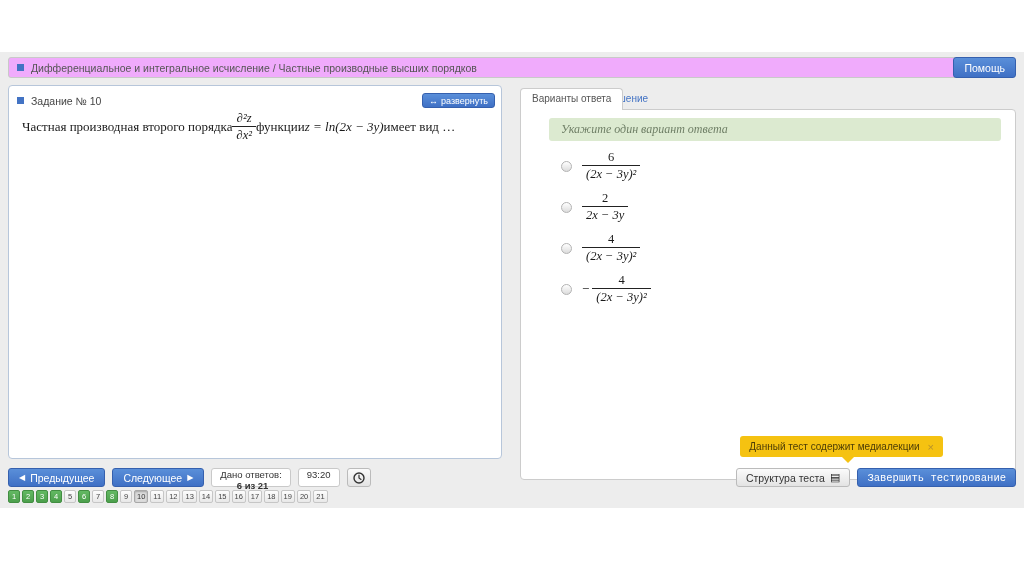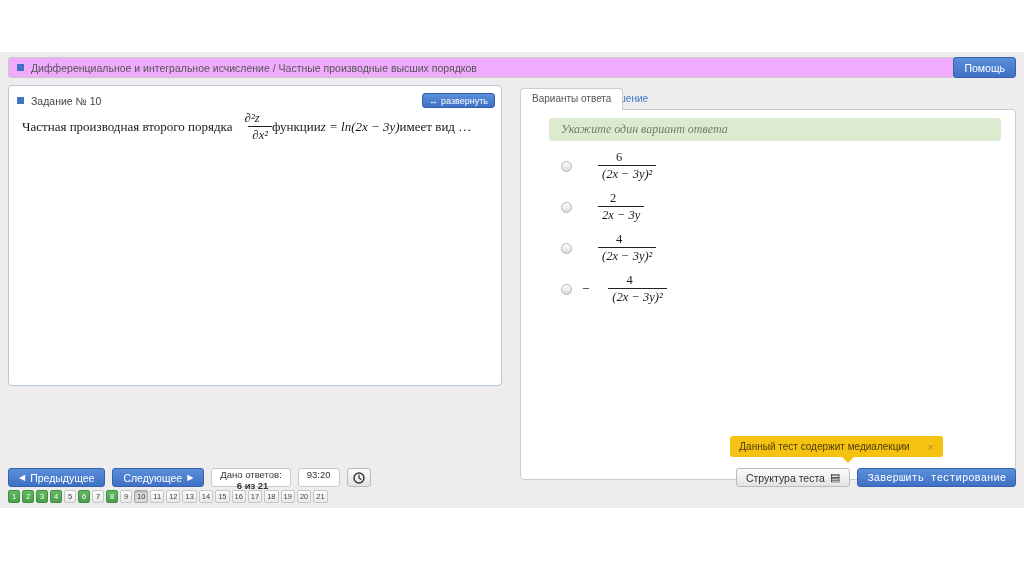--- a/index.html
+++ b/index.html
@@ -19,36 +19,36 @@
   .sq { display: inline-block; width: 7px; height: 7px; background: #4373c4; margin-right: 7px; flex: none; }
 
   .btn { display: inline-flex; align-items: center; justify-content: center;
          border-radius: 3px; cursor: pointer; font-family: inherit; white-space: nowrap; }
   .btn-blue { background: linear-gradient(#5a8fd9, #3f70c5); border: 1px solid #3560ae; color: #fff; }
   .btn-gray { background: linear-gradient(#fbfbfb, #e3e3e3); border: 1px solid #bbb; color: #333; }
 
   .help-btn { position: absolute; right: 8px; top: 5px; height: 21px; padding: 0 10px; font-size: 10.5px; }
 
   
-  .panel-left { position: absolute; left: 8px; top: 33px; width: 494px; height: 301px;
+  .panel-left { position: absolute; left: 8px; top: 33px; width: 494px; height: 374px;
                 background: #fff; border: 1px solid #b7c6da; border-radius: 4px; }
   .panel-head { display: flex; align-items: center; padding: 7px 6px 0 8px; font-size: 10.5px; color: #444; }
   .panel-title { flex: 1; }
   .expand-btn { height: 15px; padding: 0 6px; font-size: 9px; gap: 3px; }
 
   .serif { font-family: "Liberation Serif", "DejaVu Serif", serif; }
   .math { font-family: "Liberation Serif", "DejaVu Serif", serif; font-style: italic; }
 
   .question { position: absolute; left: 13px; top: 25px; display: flex; align-items: center;
               font-size: 13px; color: #1a1a1a; }
 
   .frac { display: inline-flex; flex-direction: column; align-items: center;
           font-family: "Liberation Serif", "DejaVu Serif", serif; font-size: 12.5px; color: #1a1a1a; }
   .frac .num { padding: 0 4px; line-height: 15px; font-style: normal; }
-  .frac .den { border-top: 1px solid #222; padding: 0 4px; line-height: 16px; font-style: italic; margin-left: 16px; }
+  .frac .den { border-top: 1px solid #222; padding: 0 4px; line-height: 16px; font-style: italic; }
   .q-frac .num, .q-frac .den { font-style: italic; }
 
   
   .tab-active { position: absolute; left: 520px; top: 36px; height: 22px; z-index: 2;
                 background: #fff; border: 1px solid #ccc; border-bottom: none;
                 border-radius: 4px 4px 0 0; padding: 0 11px; line-height: 20px;
                 font-size: 10px; color: #555; }
   .tab-link { position: absolute; left: 606px; top: 36px; height: 21px; line-height: 21px;
               font-size: 10px; color: #4373c4; cursor: pointer; }
 
@@ -59,21 +59,21 @@
             font-style: italic; font-size: 12px; color: #6f7f66; }
 
   .option { display: flex; align-items: center; margin: 9px 0 9px 40px; }
   .radio { width: 11px; height: 11px; border-radius: 50%; border: 1px solid #b3b3b3;
            background: linear-gradient(#fff, #dcdcdc); margin-right: 10px; flex: none; cursor: pointer; }
   .opt-sign { font-size: 13px; margin-right: 3px; font-style: normal; }
 
   
   .tooltip { position: absolute; right: 81px; top: 384px; height: 21px; z-index: 5;
              background: #f5c211; border-radius: 3px; padding: 0 9px; display: flex;
-             align-items: center; gap: 18px; font-size: 10px; color: #4c3d07; }
+             align-items: center; gap: 8px; font-size: 10px; color: #4c3d07; }
   .tooltip-close { color: #b8922c; cursor: pointer; font-size: 11px; }
   .tooltip-arrow { position: absolute; bottom: -6px; right: 88px; width: 0; height: 0;
                    border: 7px solid transparent; border-top: 7px solid #f5c211; border-bottom: none; }
 
   
   .footer-left { position: absolute; left: 8px; top: 416px; display: flex; align-items: center; gap: 7px; }
   .footer-right { position: absolute; right: 8px; top: 416px; display: flex; align-items: center; gap: 7px; }
   .nav-btn { height: 19px; padding: 0 10px; font-size: 10.5px; gap: 5px; }
   .arrow { font-size: 8px; }
   .info-box { height: 19px; background: #fff; border: 1px solid #c9c9c9; border-radius: 3px;

